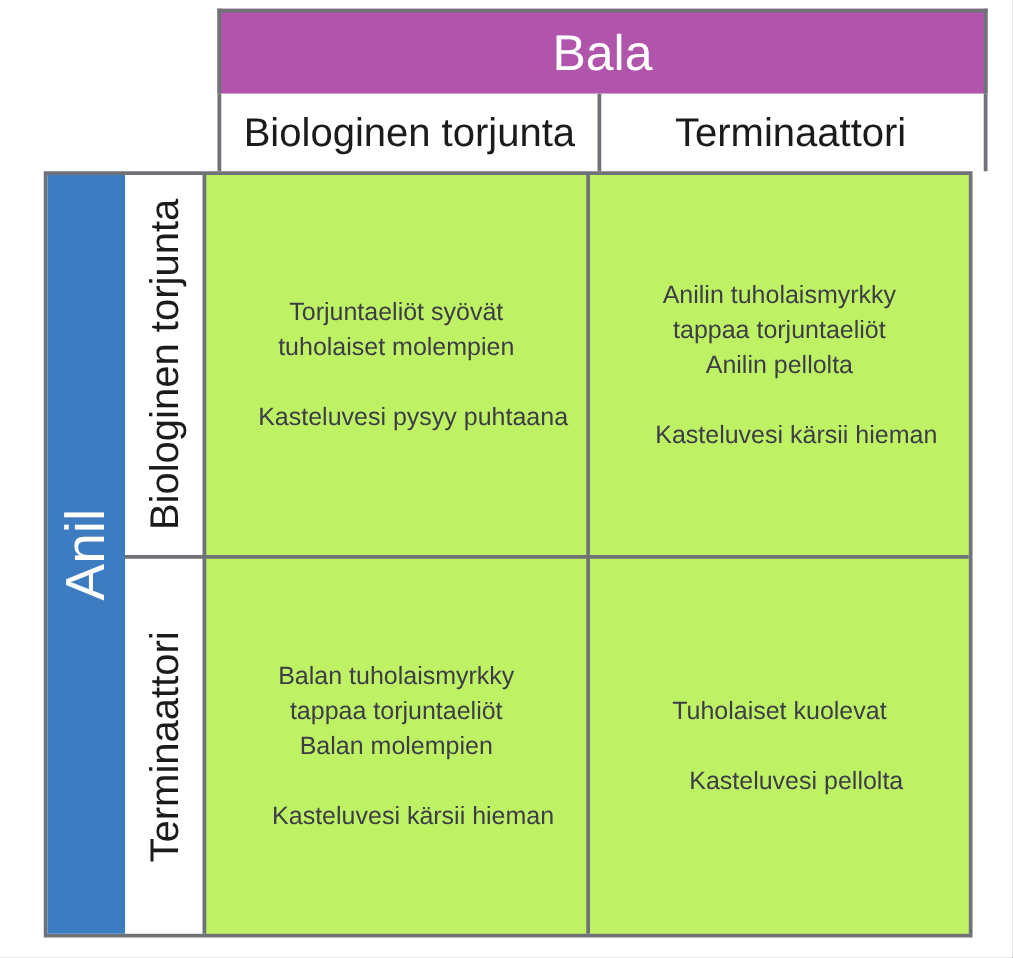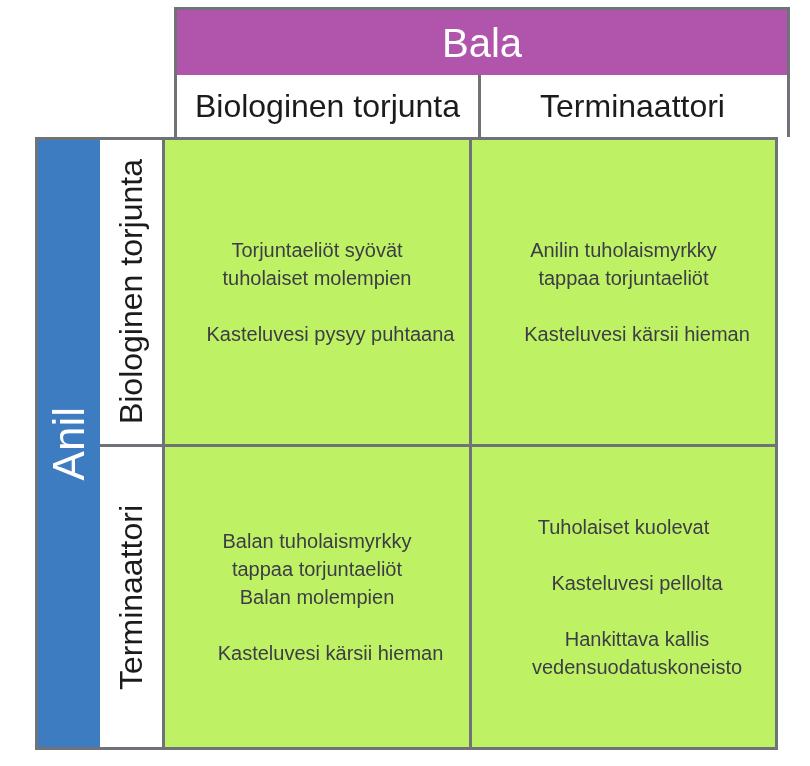--- a/index.html
+++ b/index.html
@@ -120,20 +120,21 @@
         </div>
         <div class="para">
           <div>Kasteluvesi pysyy puhtaana</div>
         </div>
       </div>
 
       <div class="cell">
         <div class="para">
           <div>Anilin tuholaismyrkky</div>
           <div>tappaa torjuntaeliöt</div>
+          <div>Anilin pellolta</div>
         </div>
         <div class="para">
           <div>Kasteluvesi kärsii hieman</div>
         </div>
       </div>
 
       <div class="row-label">
         <span class="vtext">Terminaattori</span>
       </div>
 
@@ -148,22 +149,18 @@
         </div>
       </div>
 
       <div class="cell">
         <div class="para">
           <div>Tuholaiset kuolevat</div>
         </div>
         <div class="para">
           <div>Kasteluvesi pellolta</div>
         </div>
-        <div class="para">
-          <div>Hankittava kallis</div>
-          <div>vedensuodatuskoneisto</div>
-        </div>
       </div>
 
     </div>
   </div>
 
 </div>
 
 </body></html>

